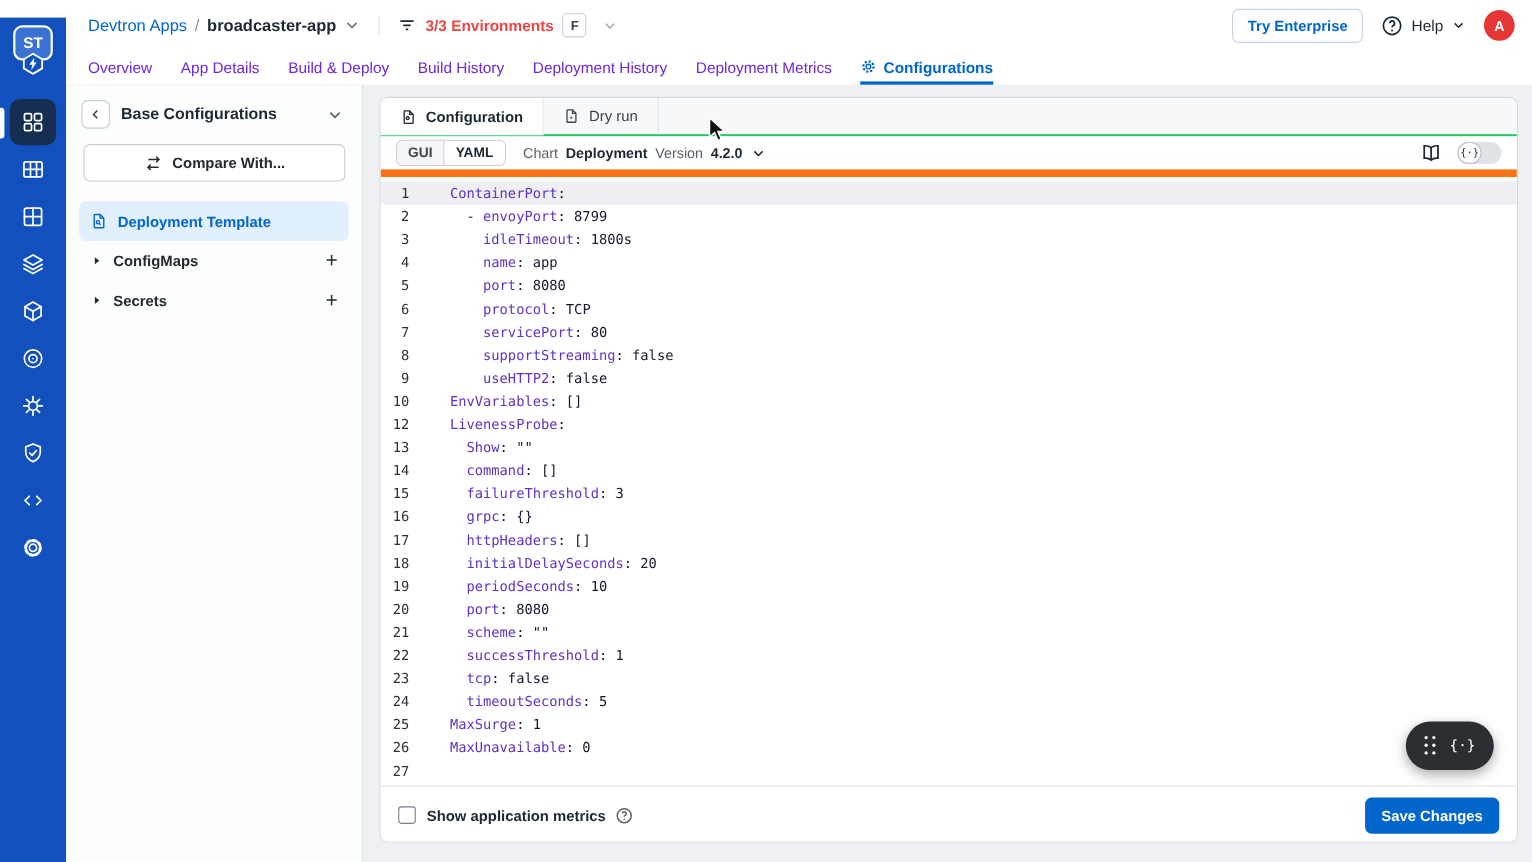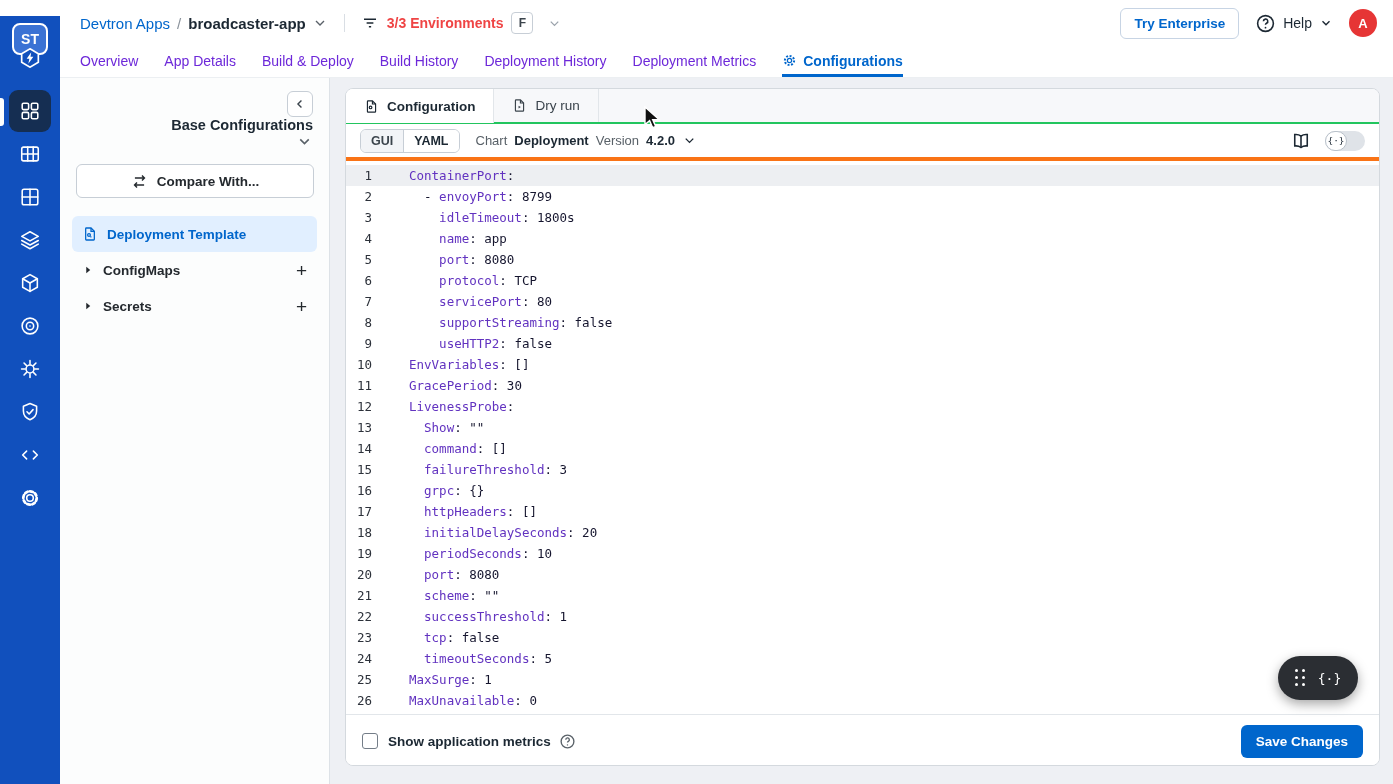--- a/index.html
+++ b/index.html
@@ -38,37 +38,37 @@
   
   .tabrow { position:absolute; left:60px; top:46px; width:1333px; height:32px; background:#fff; display:flex; align-items:stretch; gap:26px; padding:0 20px; border-bottom:1px solid #eceff2; }
   .app-tab { display:flex; align-items:center; gap:6px; font-size:14px; color:#6d28d9; cursor:pointer; border-bottom:3px solid transparent; padding-top:1px; }
   .app-tab.active { color:#0066cc; font-weight:bold; border-bottom-color:#0066cc; }
 
   
   .content { position:absolute; left:60px; top:78px; width:1333px; height:706px; background:#eef0f4; }
 
   
   .left-panel { position:absolute; left:0; top:0; width:270px; height:706px; background:#fcfdfd; border-right:1px solid #dde2e7; }
-  .lp-header { display:flex; align-items:flex-end; padding:13px 16px 6px 14px;flex-direction:column; }
+  .lp-header { display:flex; align-items:center; padding:13px 16px 6px 14px; }
   .back-btn { width:26px; height:26px; border:1px solid #c7ced6; border-radius:6px; background:#fff; display:flex; align-items:center; justify-content:center; color:#3b444c; cursor:pointer; }
   .lp-title { font-size:14.5px; font-weight:bold; margin-left:10px; color:#1c2833; }
   .lp-chev { margin-left:auto; color:#596168; cursor:pointer; }
   .compare-btn { margin:8px 16px 18px; height:34px; width:238px; border:1px solid #c7ced6; border-radius:6px; background:#fff; display:flex; align-items:center; justify-content:center; gap:9px; font-size:13.5px; font-weight:bold; color:#24292e; cursor:pointer; font-family:inherit; }
   .lp-items { padding:0 12px; }
   .lp-item-selected { height:36px; display:flex; align-items:center; gap:9px; padding:0 10px; background:#e1efff; border-radius:6px; color:#0066cc; font-size:13.5px; font-weight:bold; cursor:pointer; }
   .lp-row { height:36px; display:flex; align-items:center; gap:9px; padding:0 10px; font-size:13.5px; font-weight:bold; color:#24292e; cursor:pointer; }
   .lp-caret { color:#24292e; }
   .lp-plus { margin-left:auto; font-size:19px; font-weight:normal; color:#24292e; cursor:pointer; line-height:1; }
 
   
   .card { position:absolute; left:285px; top:10px; width:1035px; height:678px; background:#fff; border:1px solid #d4d9de; border-radius:8px; overflow:hidden; }
   .card-tabs { height:35px; background:#f7f8fa; border-bottom:2px solid #22c55e; display:flex; align-items:stretch; }
   .ctab { display:flex; align-items:center; gap:8px; padding:0 18px; font-size:13.5px; color:#3b444c; border-right:1px solid #e2e6ea; cursor:pointer; }
   .ctab.active { background:#fff; font-weight:bold; color:#1c2833; margin-bottom:-1px; }
-  .toolbar { height:37px; background:#fff; border-bottom:4px solid #f97316; display:flex; align-items:center; padding:0 14px; gap:16px; }
+  .toolbar { height:37px; background:#fff; border-bottom:7px solid #f97316; display:flex; align-items:center; padding:0 14px; gap:16px; }
   .seg { display:flex; height:24px; border:1px solid #c7ced6; border-radius:6px; overflow:hidden; }
   .seg-opt { display:flex; align-items:center; padding:0 10px; font-size:12.5px; font-weight:bold; background:#f2f4f7; color:#3b444c; cursor:pointer; }
   .seg-opt.sel { background:#fff; color:#1c2833; border-left:1px solid #c7ced6; }
   .chart-meta { display:flex; align-items:center; gap:7px; font-size:13px; }
   .meta-label { color:#596168; }
   .meta-value { color:#1c2833; font-weight:bold; }
   .tb-right { margin-left:auto; display:flex; align-items:center; gap:14px; }
   .book-btn { color:#1c2833; cursor:pointer; }
   .code-toggle { width:40px; height:20px; background:#dfe3e8; border-radius:10px; display:flex; cursor:pointer; }
   .code-knob { width:22px; height:20px; background:#fff; border:1px solid #b9c1ca; border-radius:10px; display:flex; align-items:center; justify-content:center;
@@ -382,21 +382,20 @@
             <div class="cl hl"><span class="ln">1</span><span class="code"><span class="pre"></span><span class="k">ContainerPort</span><span class="pun">:</span></span></div>
             <div class="cl"><span class="ln">2</span><span class="code"><span class="pre">  - </span><span class="k">envoyPort</span><span class="pun">:</span><span class="v"> 8799</span></span></div>
             <div class="cl"><span class="ln">3</span><span class="code"><span class="pre">    </span><span class="k">idleTimeout</span><span class="pun">:</span><span class="v"> 1800s</span></span></div>
             <div class="cl"><span class="ln">4</span><span class="code"><span class="pre">    </span><span class="k">name</span><span class="pun">:</span><span class="v"> app</span></span></div>
             <div class="cl"><span class="ln">5</span><span class="code"><span class="pre">    </span><span class="k">port</span><span class="pun">:</span><span class="v"> 8080</span></span></div>
             <div class="cl"><span class="ln">6</span><span class="code"><span class="pre">    </span><span class="k">protocol</span><span class="pun">:</span><span class="v"> TCP</span></span></div>
             <div class="cl"><span class="ln">7</span><span class="code"><span class="pre">    </span><span class="k">servicePort</span><span class="pun">:</span><span class="v"> 80</span></span></div>
             <div class="cl"><span class="ln">8</span><span class="code"><span class="pre">    </span><span class="k">supportStreaming</span><span class="pun">:</span><span class="v"> false</span></span></div>
             <div class="cl"><span class="ln">9</span><span class="code"><span class="pre">    </span><span class="k">useHTTP2</span><span class="pun">:</span><span class="v"> false</span></span></div>
             <div class="cl"><span class="ln">10</span><span class="code"><span class="pre"></span><span class="k">EnvVariables</span><span class="pun">:</span><span class="v"> []</span></span></div>
-            <div class="cl"><span class="ln">11</span><span class="code"><span class="pre"></span><span class="k">GracePeriod</span><span class="pun">:</span><span class="v"> 30</span></span></div>
             <div class="cl"><span class="ln">12</span><span class="code"><span class="pre"></span><span class="k">LivenessProbe</span><span class="pun">:</span></span></div>
             <div class="cl"><span class="ln">13</span><span class="code"><span class="pre">  </span><span class="k">Show</span><span class="pun">:</span><span class="v"> ""</span></span></div>
             <div class="cl"><span class="ln">14</span><span class="code"><span class="pre">  </span><span class="k">command</span><span class="pun">:</span><span class="v"> []</span></span></div>
             <div class="cl"><span class="ln">15</span><span class="code"><span class="pre">  </span><span class="k">failureThreshold</span><span class="pun">:</span><span class="v"> 3</span></span></div>
             <div class="cl"><span class="ln">16</span><span class="code"><span class="pre">  </span><span class="k">grpc</span><span class="pun">:</span><span class="v"> {}</span></span></div>
             <div class="cl"><span class="ln">17</span><span class="code"><span class="pre">  </span><span class="k">httpHeaders</span><span class="pun">:</span><span class="v"> []</span></span></div>
             <div class="cl"><span class="ln">18</span><span class="code"><span class="pre">  </span><span class="k">initialDelaySeconds</span><span class="pun">:</span><span class="v"> 20</span></span></div>
             <div class="cl"><span class="ln">19</span><span class="code"><span class="pre">  </span><span class="k">periodSeconds</span><span class="pun">:</span><span class="v"> 10</span></span></div>
             <div class="cl"><span class="ln">20</span><span class="code"><span class="pre">  </span><span class="k">port</span><span class="pun">:</span><span class="v"> 8080</span></span></div>
             <div class="cl"><span class="ln">21</span><span class="code"><span class="pre">  </span><span class="k">scheme</span><span class="pun">:</span><span class="v"> ""</span></span></div>

